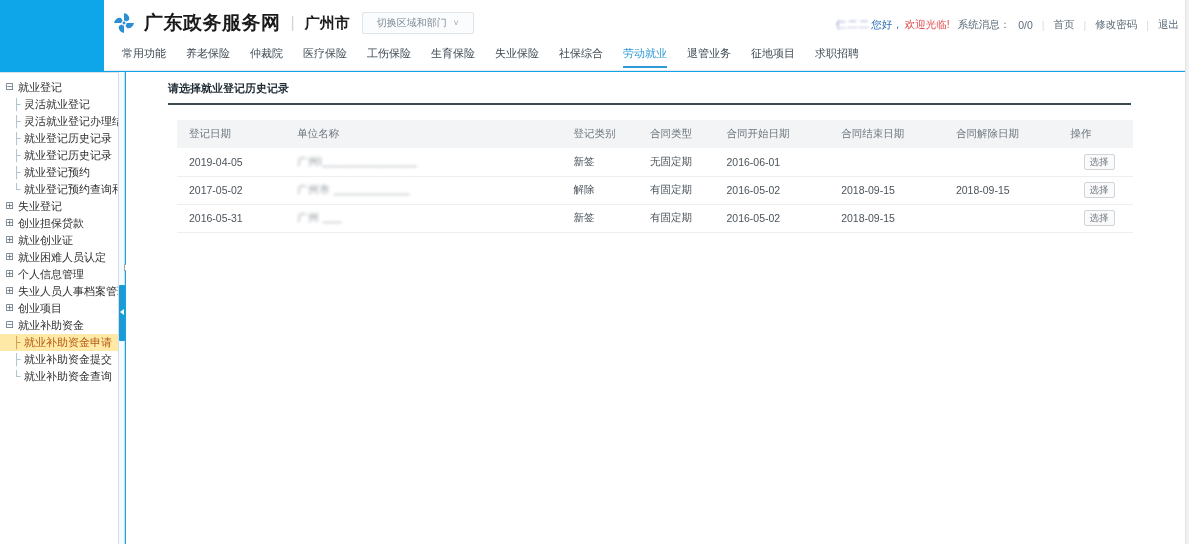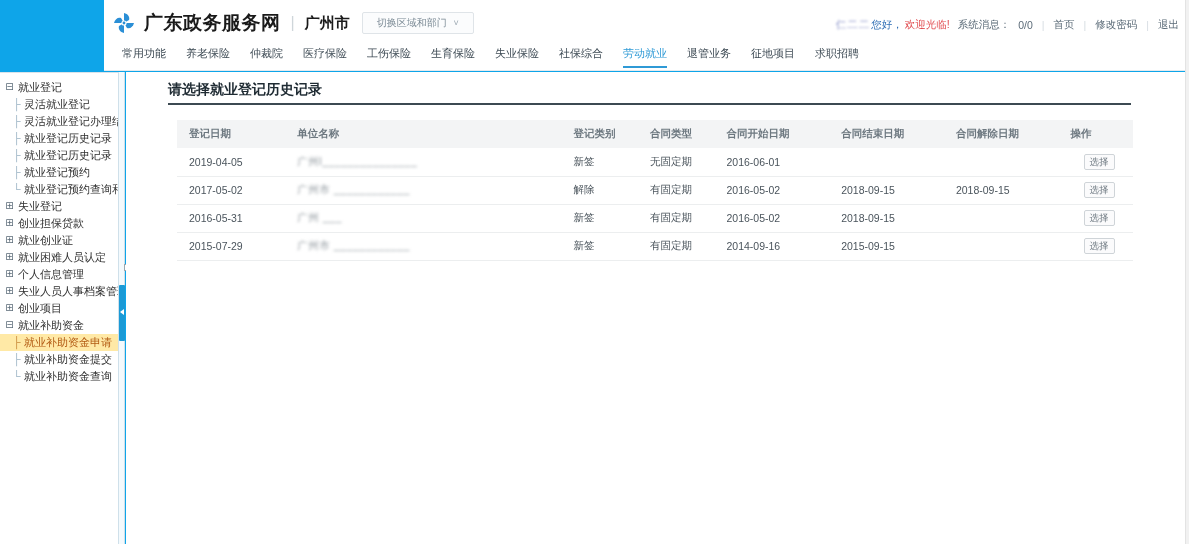--- a/index.html
+++ b/index.html
@@ -109,32 +109,32 @@
     height: 2px; background: #2f9ad6;
   }
 
   
   #main {
     position: absolute; left: 126px; top: 72px; width: 1059px; height: 472px;
     background: #ffffff; overflow: hidden;
   }
   #panel-title {
     position: absolute; left: 42px; top: 9px;
-    font-size: 14px; font-weight: bold; color: #1f2b33;
+    font-size: 11px; font-weight: bold; color: #1f2b33;
   }
   #title-rule {
     position: absolute; left: 42px; top: 31px; width: 963px; height: 2px;
     background: #3c4a52;
   }
 
   #table-wrap { position: absolute; left: 51px; top: 48px; width: 956px; }
   table { width: 100%; border-collapse: collapse; }
   thead tr { background: #f3f4f5; height: 28px; }
   thead th {
-    font-size: 10.5px; font-weight: bold; color: #6d7880;
+    font-size: 10.5px; font-weight: normal; color: #6d7880;
     text-align: left; padding: 0 0 0 12px; vertical-align: middle;
   }
   tbody tr { height: 28px; border-bottom: 1px solid #eceeef; }
   tbody td {
     font-size: 10.5px; color: #4a545c; padding: 0 0 0 12px; vertical-align: middle;
   }
   td.redacted span {
     filter: blur(1.4px); color: #8e969c; letter-spacing: 0.5px;
   }
   .sel-btn {
@@ -343,29 +343,19 @@
             <tr>
               <td class="c-date">2016-05-31</td>
               <td class="c-unit redacted"><span>广州 ___</span></td>
               <td class="c-cat">新签</td>
               <td class="c-type">有固定期</td>
               <td class="c-start">2016-05-02</td>
               <td class="c-end">2018-09-15</td>
               <td class="c-term"></td>
               <td class="c-op"><span class="sel-btn">选择</span></td>
             </tr>
-            <tr>
-              <td class="c-date">2015-07-29</td>
-              <td class="c-unit redacted"><span>广州市 ____________</span></td>
-              <td class="c-cat">新签</td>
-              <td class="c-type">有固定期</td>
-              <td class="c-start">2014-09-16</td>
-              <td class="c-end">2015-09-15</td>
-              <td class="c-term"></td>
-              <td class="c-op"><span class="sel-btn">选择</span></td>
-            </tr>
           </tbody>
       </table>
     </div>
   </div>
 
   <div id="rscroll"></div>
 </div>
 
 </body></html>

